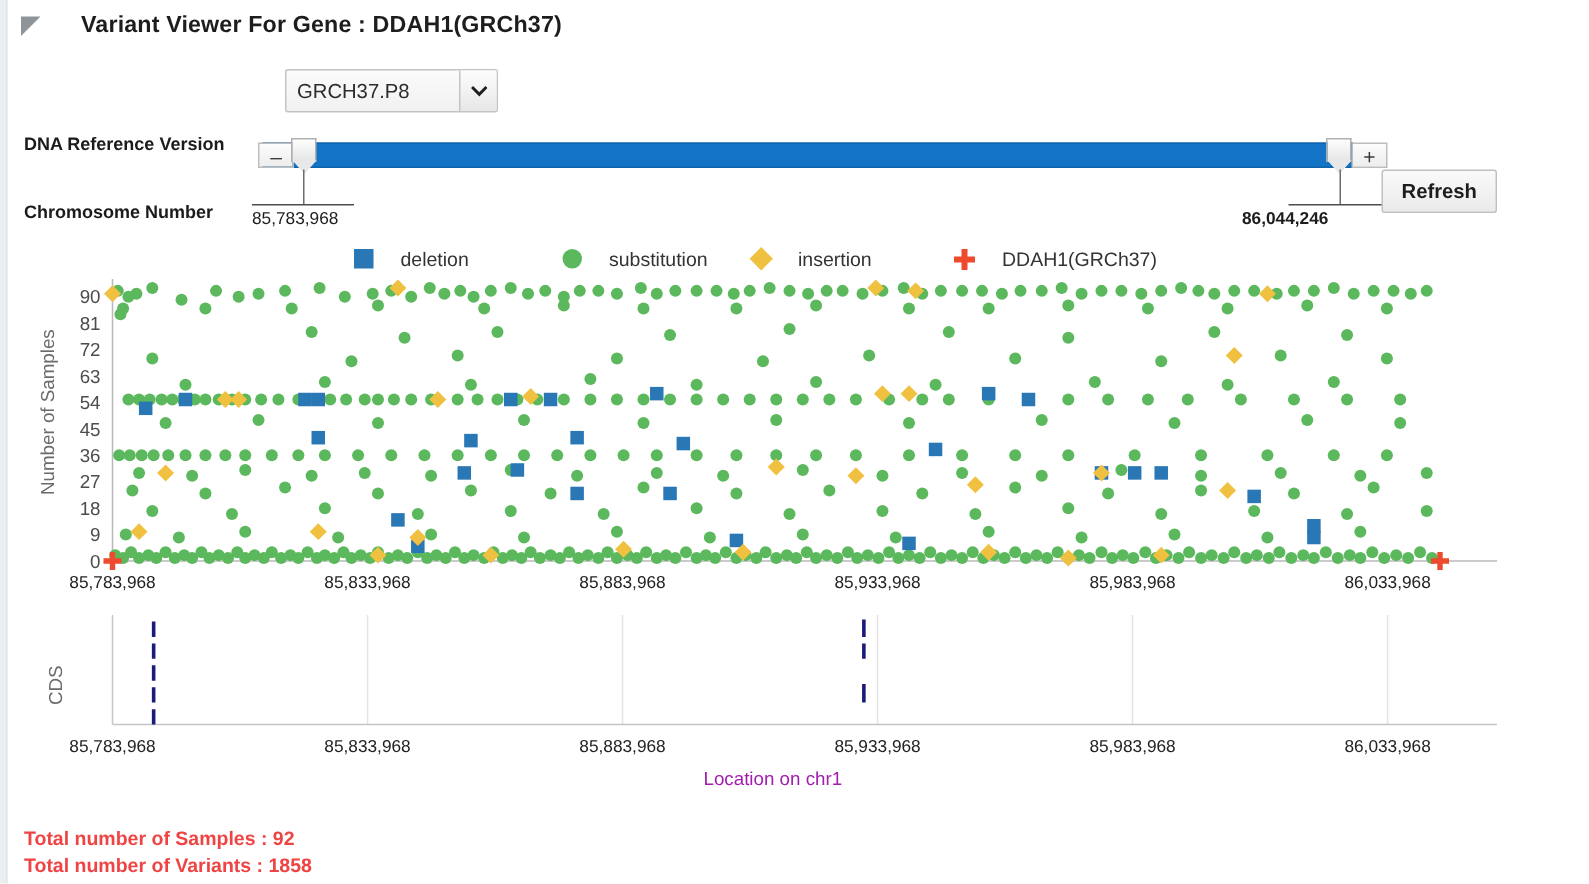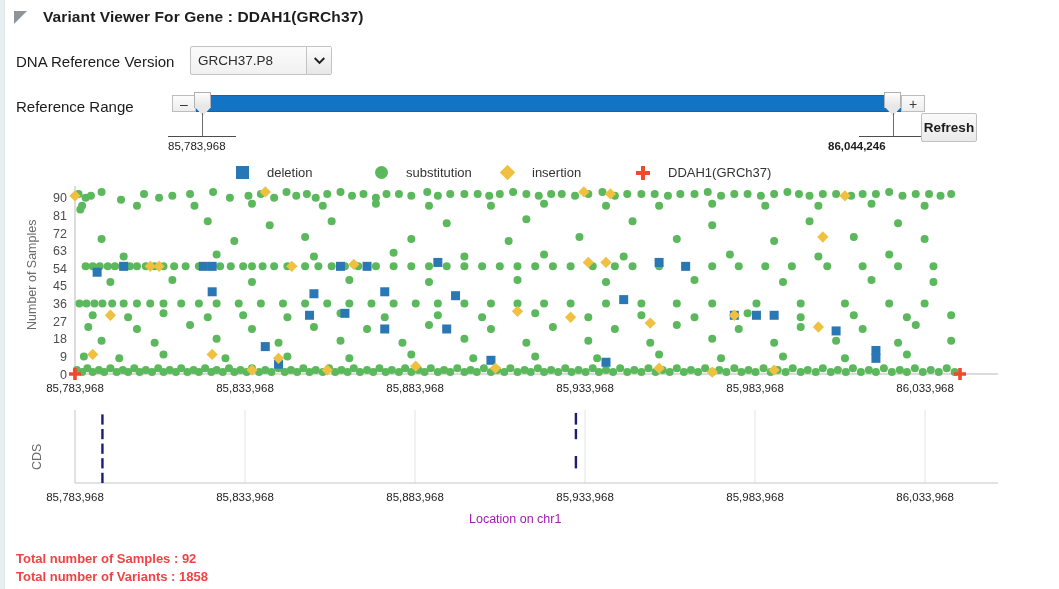--- a/index.html
+++ b/index.html
@@ -17,36 +17,36 @@
   
   .panel-edge {
     position: absolute; left: 0; top: 0; width: 4px; height: 589px;
     background: #e9eef1;
     border-right: 1px solid #dfe6ea;
   }
 
   
   .title-row {
     position: absolute; left: 14px; top: 8px;
-    display: flex; align-items: center; gap: 16px;
+    display: flex; align-items: center; gap: 27px;
   }
   .collapse-tri {
     width: 0; height: 0;
     border-left: 13px solid #8e9497;
     border-bottom: 13px solid transparent;
     display: block;
   }
   .title-text {
     font-size: 15.5px; font-weight: bold; color: #1d1d1d;
     letter-spacing: .1px;
   }
 
   .form-label {
     position: absolute;
-    font-size: 15px; font-weight: normal; color: #1b1b1b;
+    font-size: 12px; font-weight: bold; color: #1b1b1b; margin-top: 36px;
   }
   #lbl-dna { left: 16px; top: 53px; }
   #lbl-range { left: 16px; top: 98px; }
 
   
   .select-box {
     position: absolute; left: 190px; top: 46px;
     width: 142px; height: 29px;
     background: linear-gradient(#fbfbfb, #f1f1f1);
     border: 1px solid #c3c3c3;
@@ -121,21 +121,21 @@
   }
   #tick-left-line  { left: 202px; top: 113px; height: 23px; }
   #tick-left-bar   { left: 168px; top: 136px; width: 68px; }
   #tick-left-label { left: 168px; top: 140px; }
   #tick-right-line  { left: 893px; top: 113px; height: 23px; }
   #tick-right-bar   { left: 859px; top: 136px; width: 68px; }
   #tick-right-label { left: 828px; top: 140px; font-weight: bold; }
 
   .refresh-btn {
     position: absolute; left: 921px; top: 113px;
-    width: 56px; height: 29px;
+    width: 77px; height: 29px;
     background: linear-gradient(#fafafa, #eaeaea);
     border: 1px solid #c0c0c0; border-radius: 2px;
     font-size: 13.5px; font-weight: bold; color: #1d1d1d;
     display: flex; align-items: center; justify-content: center;
     box-sizing: border-box;
   }
 
   
   .legend {
     position: absolute; left: 236px; top: 165px;
@@ -195,21 +195,21 @@
 
 <div class="select-box">
   <span class="select-value">GRCH37.P8</span>
   <span class="select-arrow-btn">
     <svg class="chev" viewBox="0 0 12 12" aria-hidden="true">
         <path d="M1.5 4 L6 8.6 L10.5 4" fill="none" stroke="#1f1f1f" stroke-width="2.1" stroke-linecap="square"></path>
       </svg>
   </span>
 </div>
 
-<div class="form-label" id="lbl-range">Reference Range</div>
+<div class="form-label" id="lbl-range">Chromosome Number</div>
 
 <div class="slider-track"></div>
 <div class="zoom-btn" id="btn-minus">–</div>
 <div class="zoom-btn" id="btn-plus">+</div>
 
 <div class="slider-handle" id="handle-left">
   <div class="pin-body"></div>
   <div class="pin-tip"></div>
 </div>
 <div class="slider-handle" id="handle-right">

